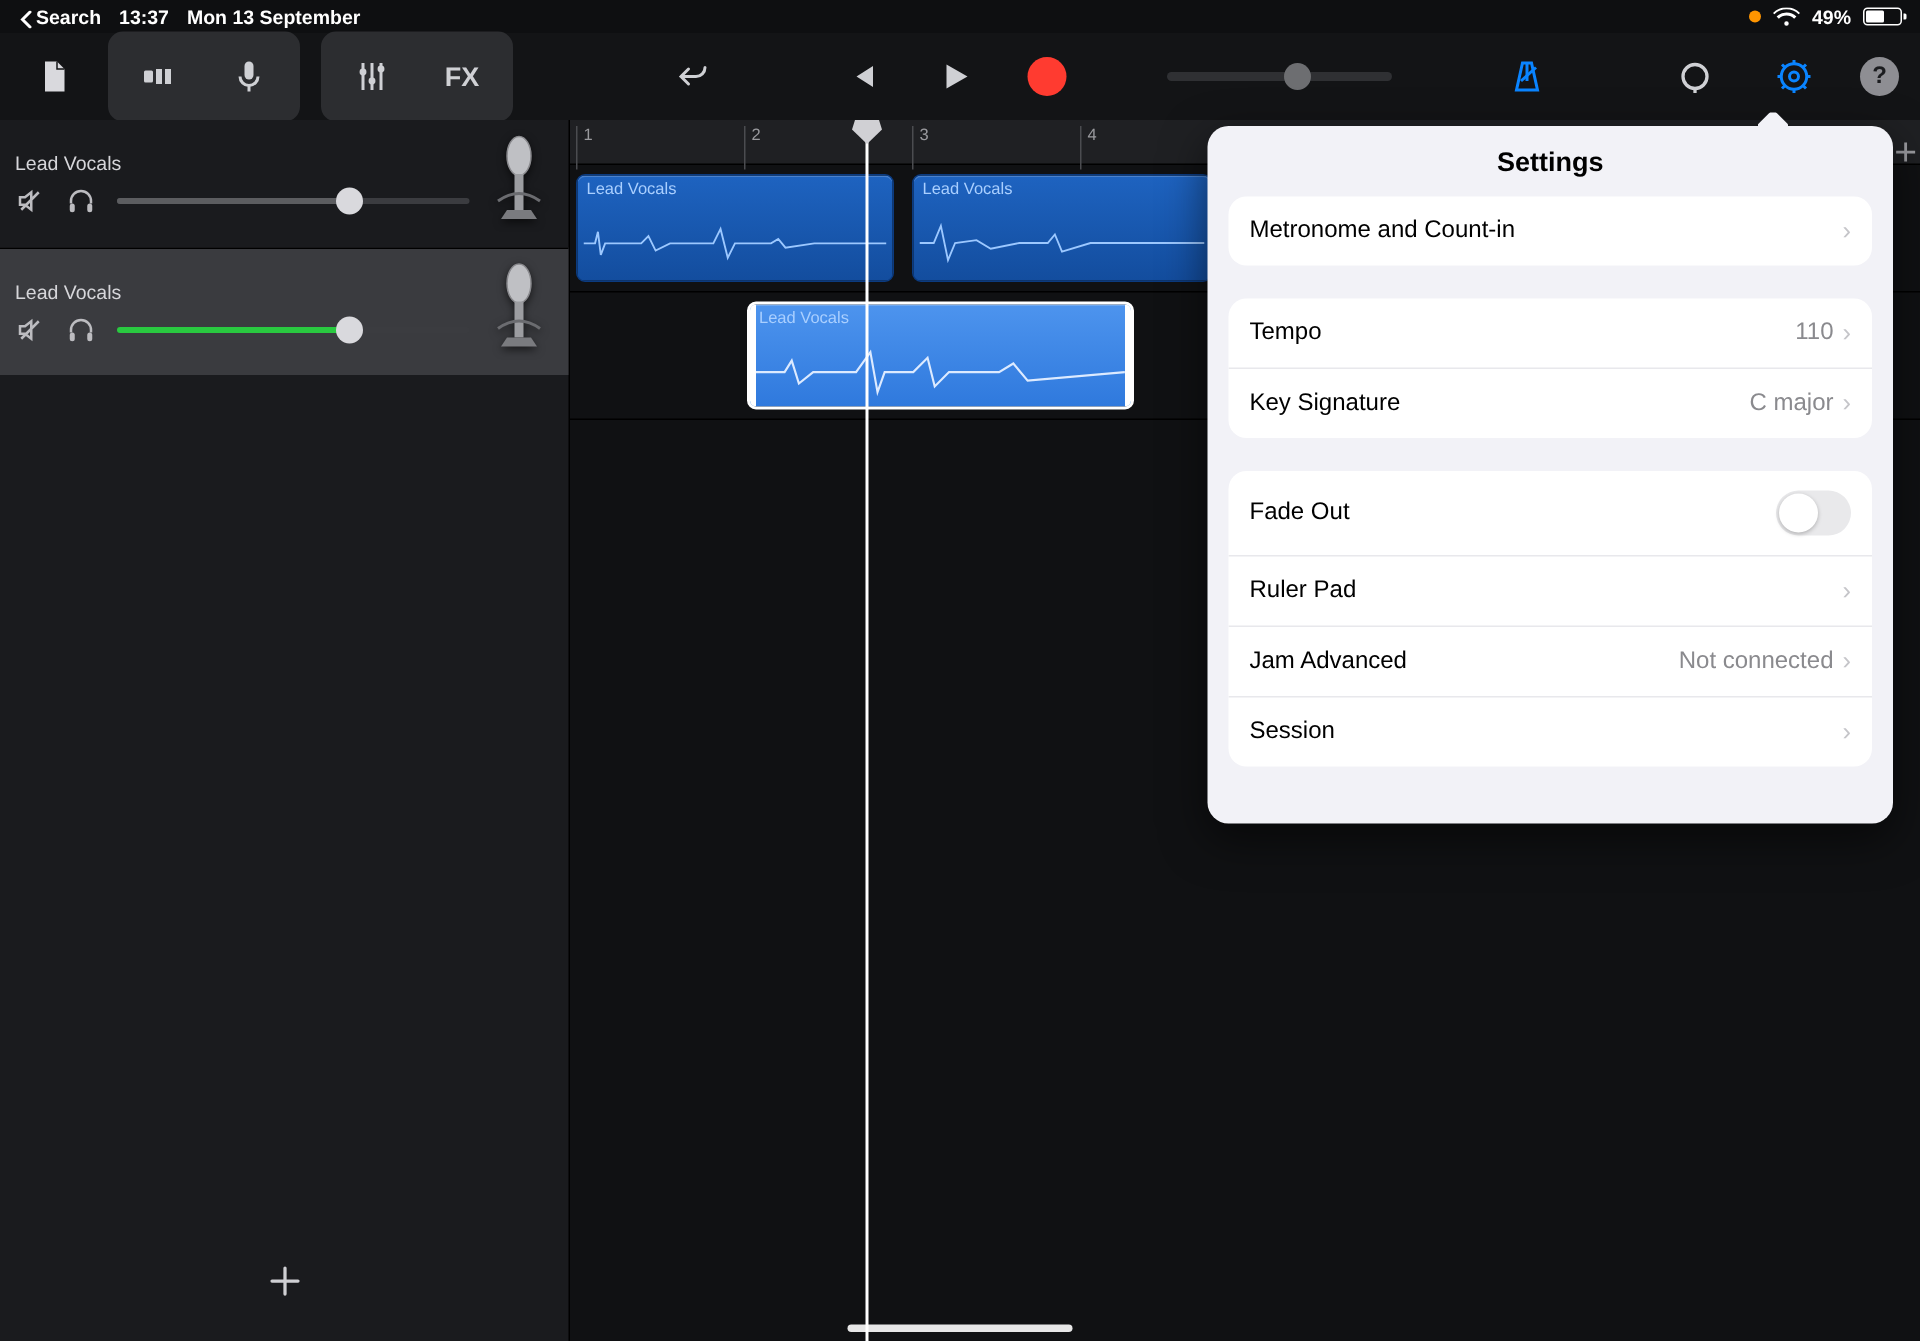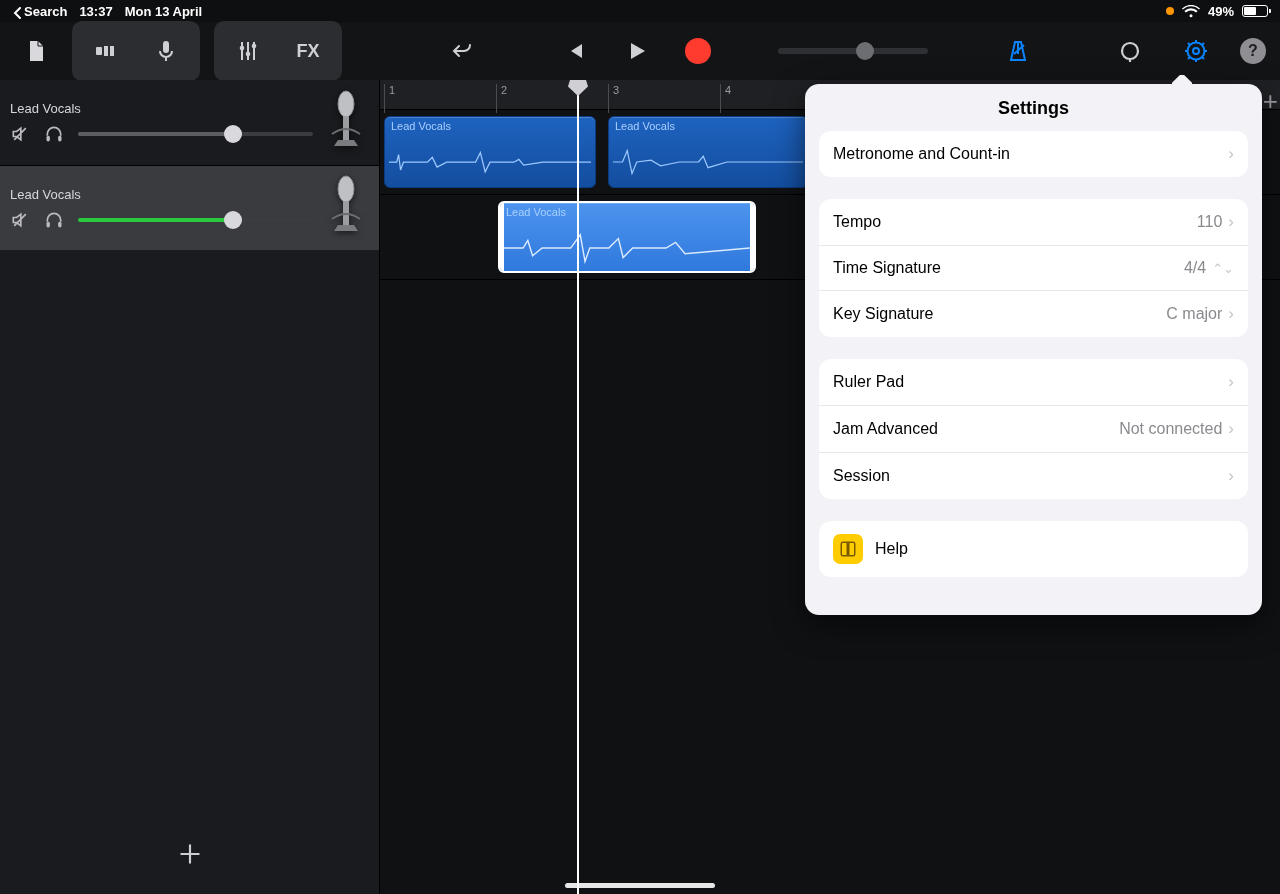--- a/index.html
+++ b/index.html
@@ -91,21 +91,21 @@
 
 <div class="status-bar">
   <div class="status-left">
     <span class="back">
       <svg width="10" height="12" viewBox="0 0 8 12">
           <path d="M7 1 2 6l5 5" stroke="#fff" stroke-width="2" fill="none" stroke-linecap="round"></path>
         </svg>
       <span>Search</span>
     </span>
     <span>13:37</span>
-    <span>Mon 13 April</span>
+    <span>Mon 13 September</span>
   </div>
   <div class="status-right">
     <span class="dot-orange"></span>
     <svg width="18" height="13" viewBox="0 0 18 13">
         <path d="M9 12.2a1.5 1.5 0 100-3 1.5 1.5 0 000 3zM3.9 7.5a7.2 7.2 0 0110.2 0l1.5-1.5a9.3 9.3 0 00-13.2 0zM.9 4.5a11.5 11.5 0 0116.2 0L18 3.6a12.7 12.7 0 00-18 0z" fill="#fff"></path>
       </svg>
     <span>49%</span>
     <span class="battery">
         <span class="battery-shell">
           <span class="battery-fill"></span>
@@ -321,60 +321,49 @@
 
     <div class="list">
       <div class="row">
         <span>Tempo</span>
         <span class="value">
             <span>110</span>
             <span class="chev">›</span>
           </span>
       </div>
       <div class="row">
-        <span>Time Signature</span>
-        <span class="value">
-            <span>4/4</span>
-            <span class="chev upd">⌃⌄</span>
-          </span>
-      </div>
-      <div class="row">
         <span>Key Signature</span>
         <span class="value">
             <span>C major</span>
             <span class="chev">›</span>
           </span>
       </div>
     </div>
 
     <div class="list">
       <div class="row">
+        <span>Fade Out</span>
+        <span class="toggle">
+            <span class="knob"></span>
+          </span>
+      </div>
+      <div class="row">
         <span>Ruler Pad</span>
         <span class="chev">›</span>
       </div>
       <div class="row">
         <span>Jam Advanced</span>
         <span class="value">
             <span>Not connected</span>
             <span class="chev">›</span>
           </span>
       </div>
       <div class="row">
         <span>Session</span>
         <span class="chev">›</span>
       </div>
     </div>
 
 
-    <div class="list">
-      <div class="row help-row">
-        <span class="icon">
-          <svg width="18" height="18" viewBox="0 0 24 24">
-              <path d="M3 5a2 2 0 012-2h6v18H5a2 2 0 01-2-2zM13 3h6a2 2 0 012 2v14a2 2 0 01-2 2h-6z" fill="none" stroke="#7a5c00" stroke-width="2"></path>
-            </svg>
-        </span>
-        <span>Help</span>
-      </div>
-    </div>
   </div>
 
   <div class="dock-bar"></div>
 </div>
 
 </body></html>

